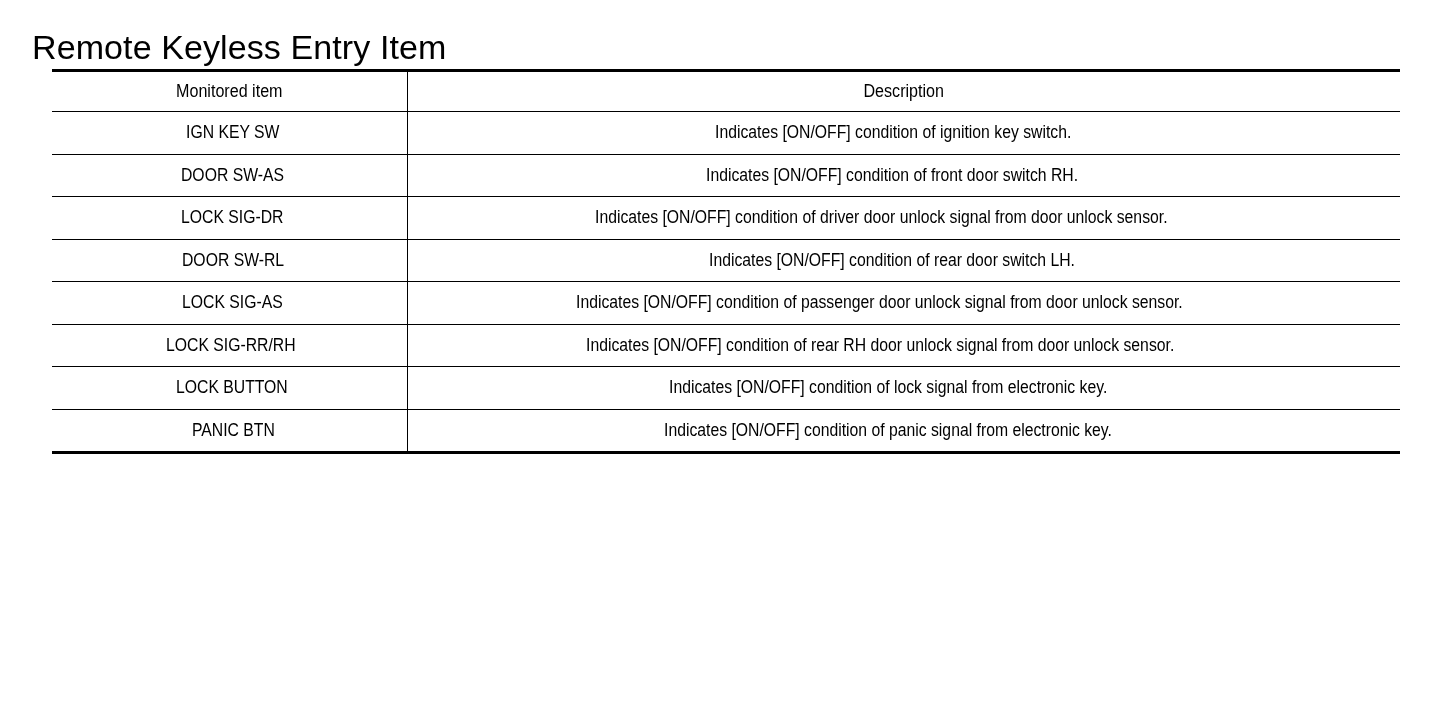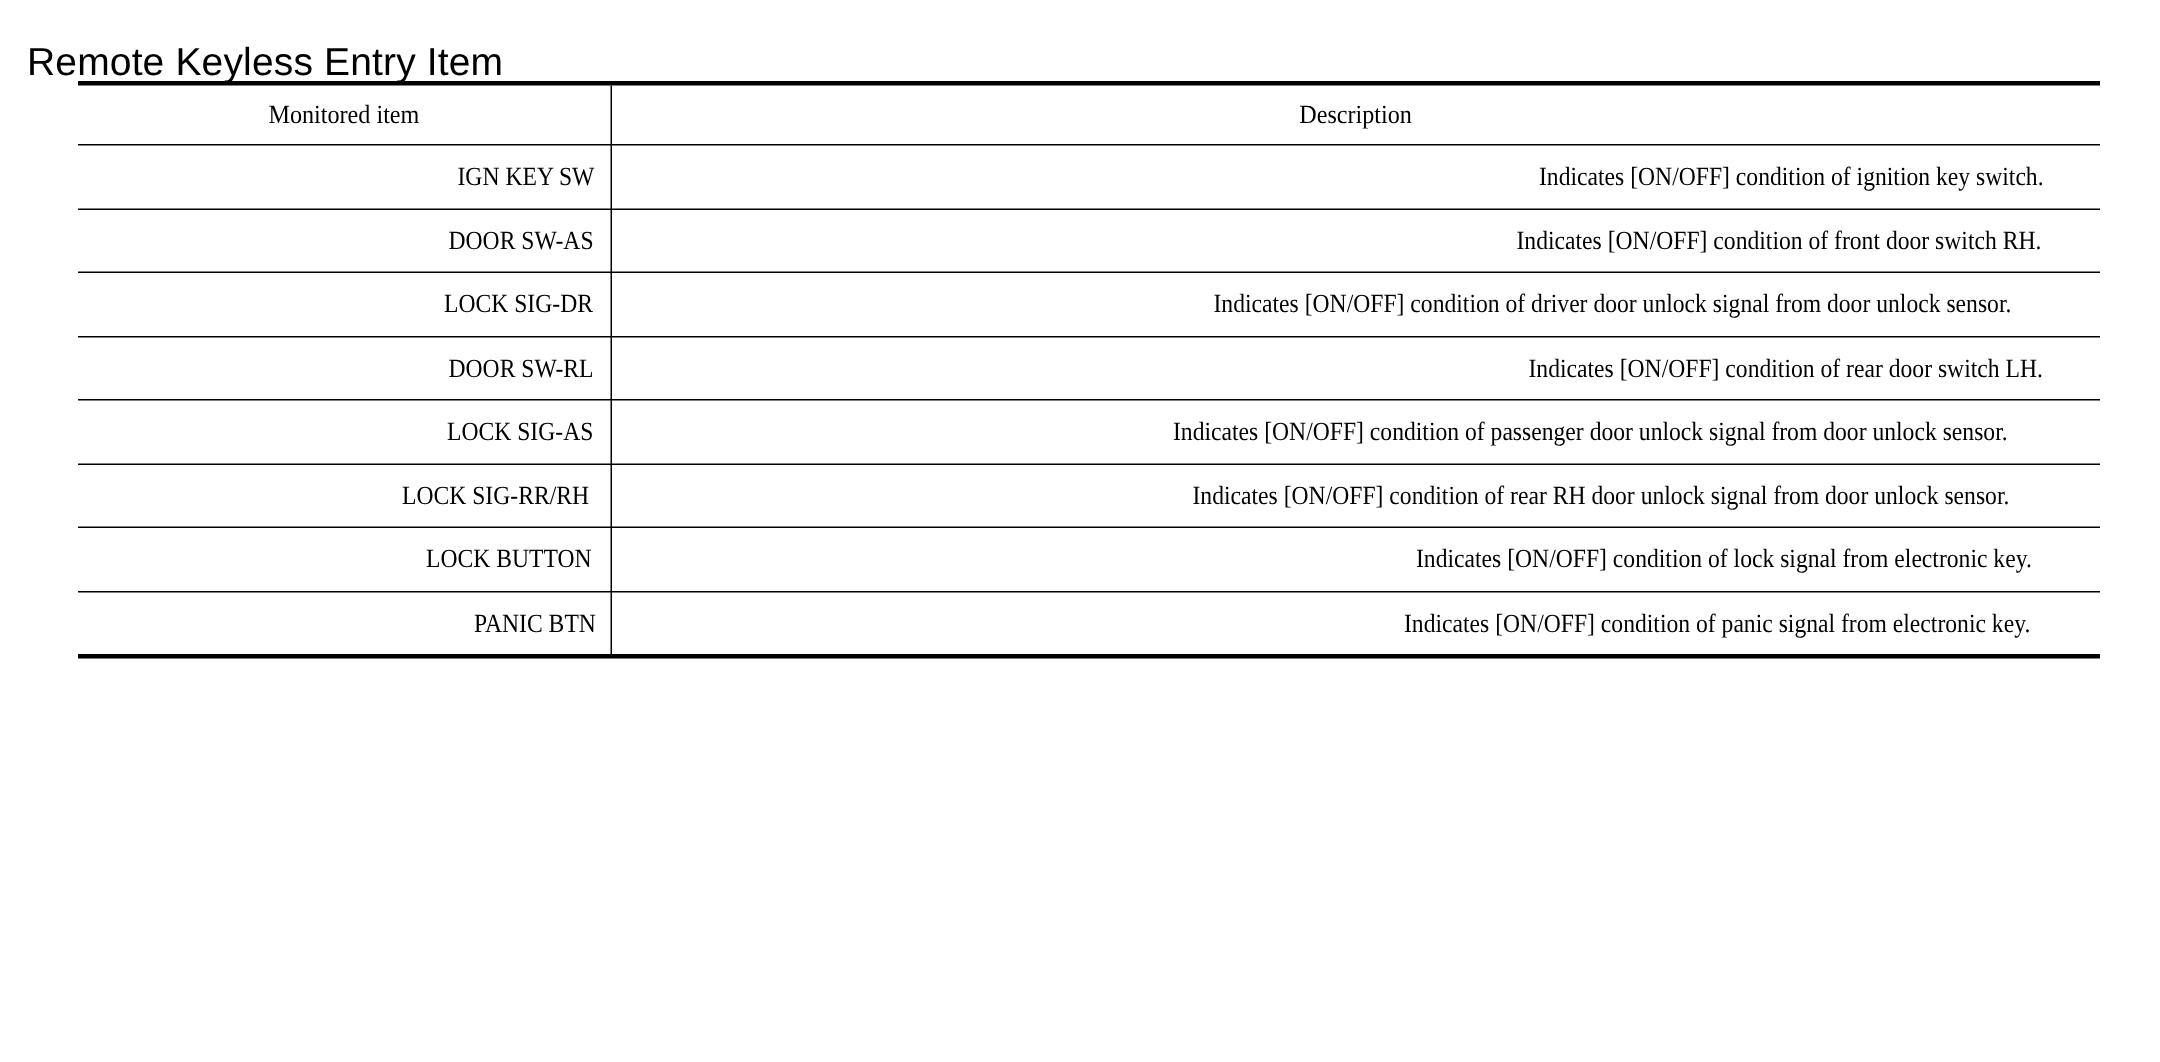--- a/index.html
+++ b/index.html
@@ -11,36 +11,35 @@
     width: 1440px;
     height: 708px;
     font-family: "Liberation Sans", "DejaVu Sans", sans-serif;
     color: #000000;
     overflow: hidden;
     position: relative;
   }
 
   #page-title {
     position: absolute;
-    left: 18px;
+    left: 32px;
     top: 8px;
-    font-size: 26px;
+    font-size: 34px;
     line-height: 32px;
     font-weight: 400;
     letter-spacing: 0.1px;
     white-space: nowrap;
     text-align: center;
   }
 
   #rke-table-wrap {
     position: absolute;
     left: 52px;
-    top: 54px;
+    top: 69px;
     width: 1348px;
-    font-family: Liberation Serif, serif;
   }
 
   table.rke-table {
     border-collapse: collapse;
     width: 1348px;
     table-layout: fixed;
     font-size: 17.5px;
   }
 
   table.rke-table col.col-item { width: 355px; }
@@ -60,21 +59,21 @@
 
   table.rke-table thead th.th-item {
     border-right: 1.6px solid #000;
   }
 
   table.rke-table tbody td {
     border-bottom: 1.6px solid #000;
     height: 41.5px;
     padding: 0 0 0 18px;
     vertical-align: middle;
-    text-align: right;
+    text-align: center;
     font-size: 17.5px;
     white-space: nowrap;
     overflow: hidden;
   }
 
   table.rke-table tbody td.cell-item {
     border-right: 1.6px solid #000;
   }
 
   table.rke-table tbody tr:last-child td {

